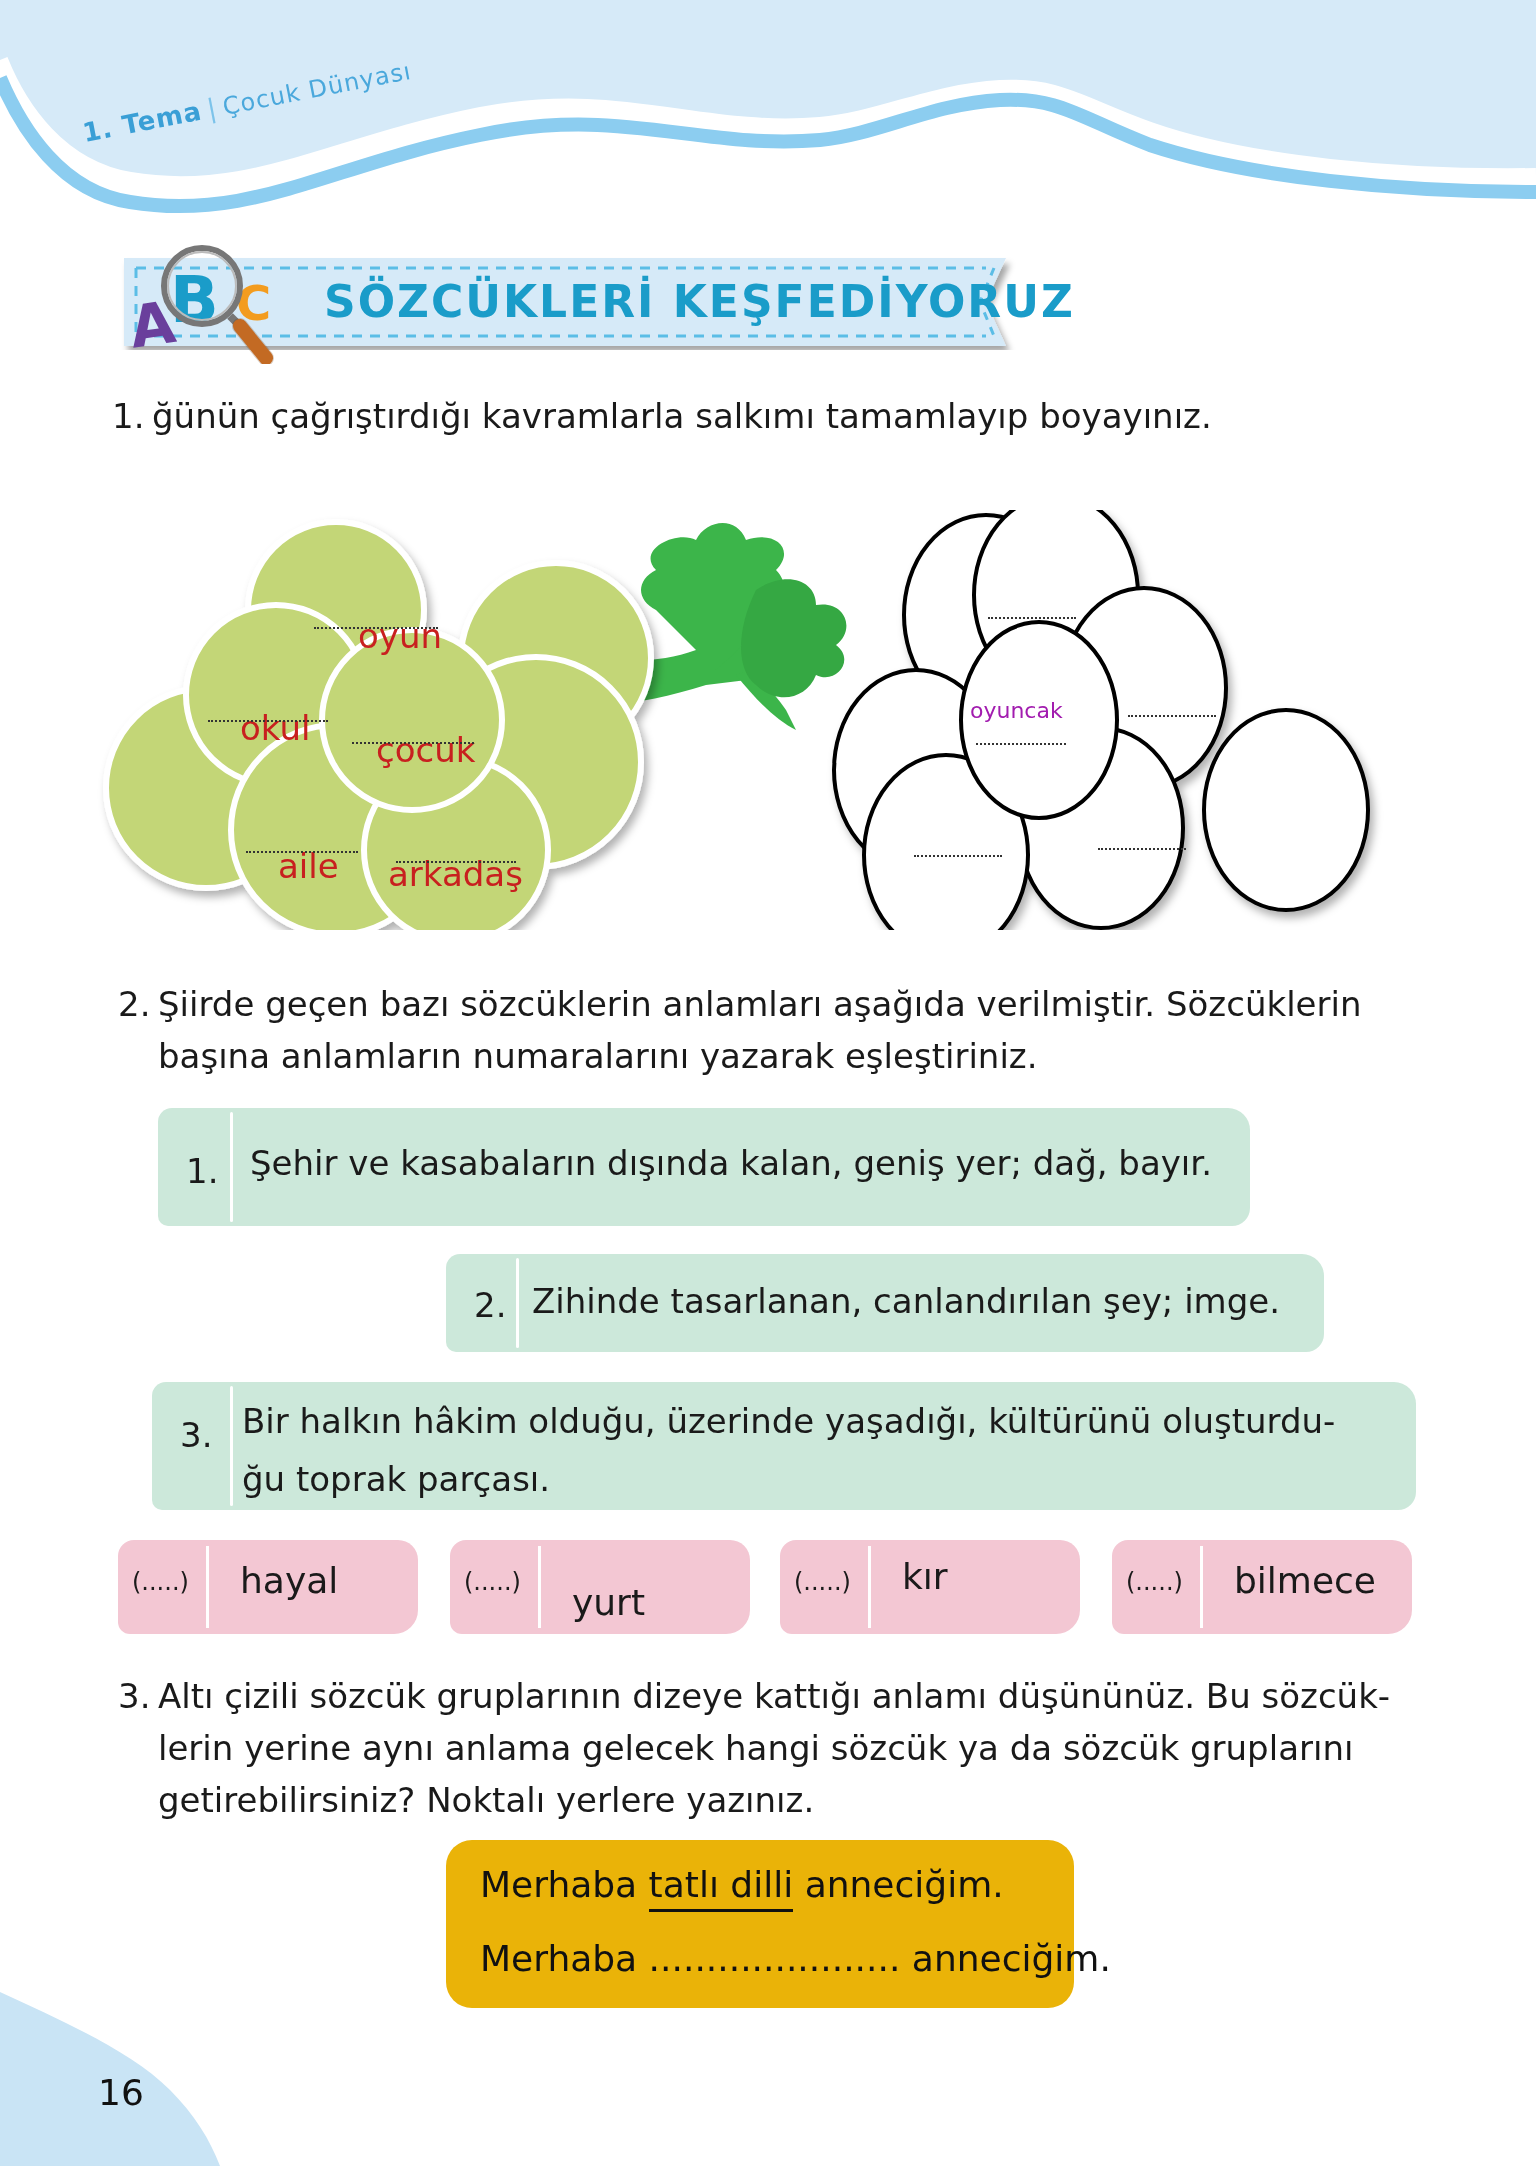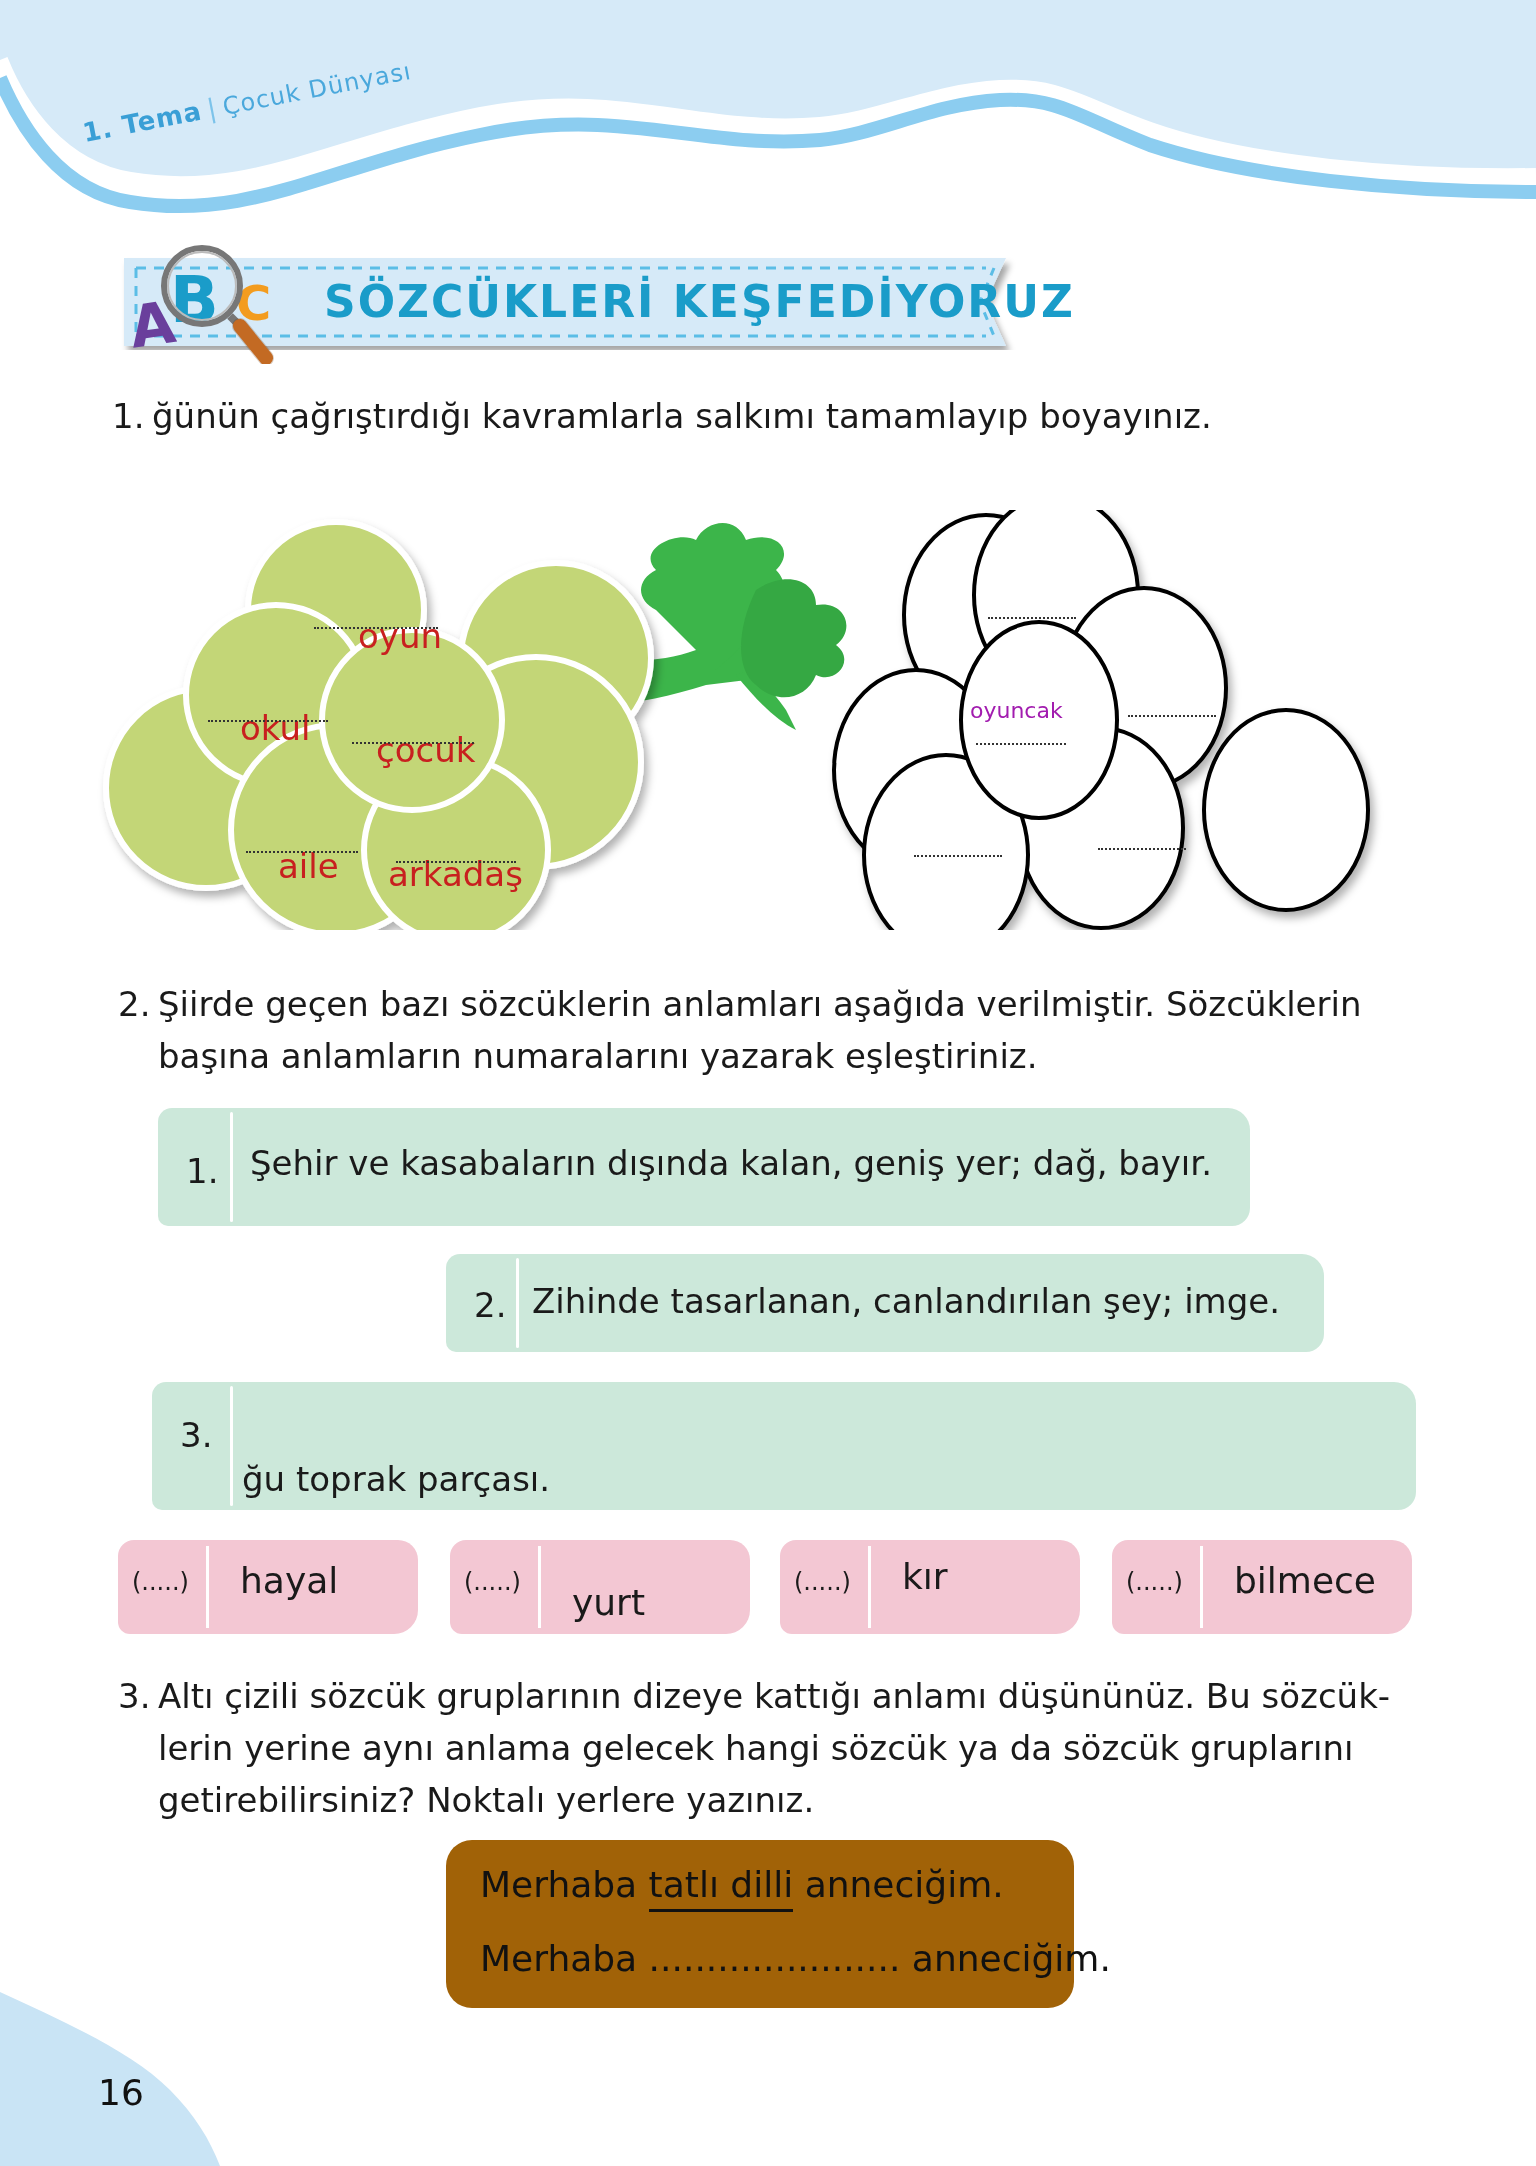--- a/index.html
+++ b/index.html
@@ -54,21 +54,21 @@
   .word-card {
     position: absolute; top: 1540px; height: 94px; width: 300px;
     background: #f3c7d3; border-radius: 16px 20px 24px 12px;
   }
   .word-card .blank { position: absolute; left: 14px; top: 28px; font-size: 24px; color: #1a1a1a; }
   .word-card .cdiv { position: absolute; left: 88px; top: 6px; bottom: 6px; width: 3px; background: #ffffff; }
   .word-card .word { position: absolute; left: 122px; top: 20px; font-size: 36px; color: #1a1a1a; }
 
   .sentence-box {
     position: absolute; left: 446px; top: 1840px; width: 628px; height: 168px;
-    background: #a16207; border-radius: 26px;
+    background: #eab308; border-radius: 26px;
   }
   .sentence-box .line { position: absolute; left: 34px; font-size: 36px; color: #111; white-space: nowrap; }
   .sentence-box .ul { border-bottom: 3px solid #111; padding-bottom: 4px; }
 
   .page-number { position: absolute; left: 98px; top: 2072px; font-size: 36px; color: #111; }
 </style>
 </head>
 <body>
 
 <svg class="top-wave" viewBox="0 0 1536 220">
@@ -182,20 +182,21 @@
 
 <div class="meaning" style="left:446px; top:1254px; width:878px; height:98px;">
   <span class="mnum" style="top:26px;">2.</span>
   <span class="mdiv" style="left:70px;"></span>
   <span class="mtext" style="left:86px; top:22px;">Zihinde tasarlanan, canlandırılan şey; imge.</span>
 </div>
 
 <div class="meaning" style="left:152px; top:1382px; width:1264px; height:128px;">
   <span class="mnum" style="top:28px;">3.</span>
   <span class="mdiv" style="left:78px;"></span>
+  <span class="mtext" style="left:90px; top:14px;">Bir halkın hâkim olduğu, üzerinde yaşadığı, kültürünü oluşturdu-</span>
   <span class="mtext" style="left:90px; top:72px;">ğu toprak parçası.</span>
 </div>
 
 <div class="word-card" style="left:118px;">
   <span class="blank">(.....)</span>
   <span class="cdiv"></span>
   <span class="word">hayal</span>
 </div>
 <div class="word-card" style="left:450px;">
   <span class="blank">(.....)</span>

